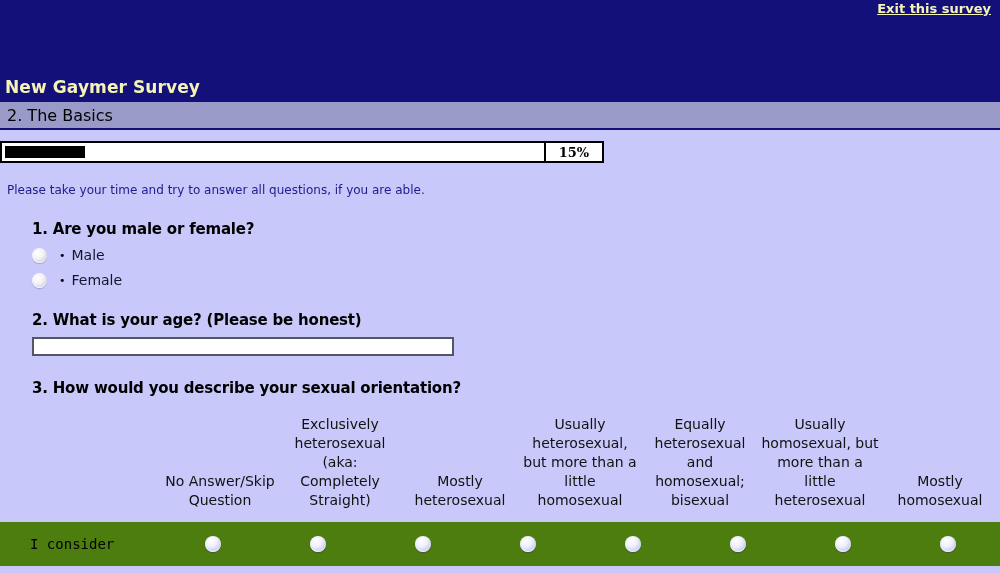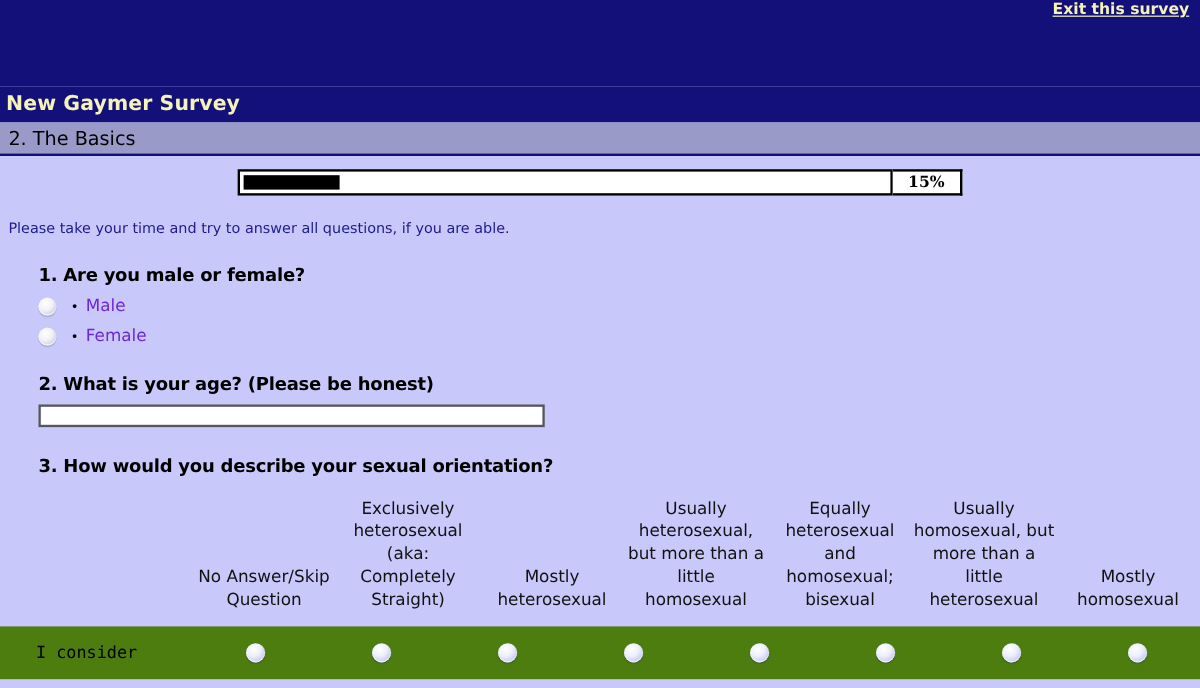--- a/index.html
+++ b/index.html
@@ -108,21 +108,21 @@
   
   .page-body {
     position: relative;
     background: #c8c8fa;
     height: 443px;
   }
 
   
   .progress-row {
     display: flex;
-    justify-content: center;
+    justify-content: flex-start;
     padding-top: 11px;
   }
   .progress-wrap {
     display: flex;
     align-items: stretch;
   }
   .progress-track {
     width: 546px;
     height: 22px;
     background: #ffffff;
@@ -183,21 +183,21 @@
     cursor: pointer;
   }
   .choice-bullet {
     margin: 0 6px 0 12px;
     font-size: 11px;
     line-height: 11px;
   }
   .choice-label {
     font-family: "DejaVu Sans", sans-serif;
     font-size: 14px;
-    color: #6d28d9;
+    color: #0f172a;
   }
 
   .text-input {
     margin-top: 8px;
     width: 422px;
     height: 19px;
     background: #ffffff;
     border: 2px solid #555566;
     box-sizing: border-box;
     font-family: "DejaVu Sans", sans-serif;

